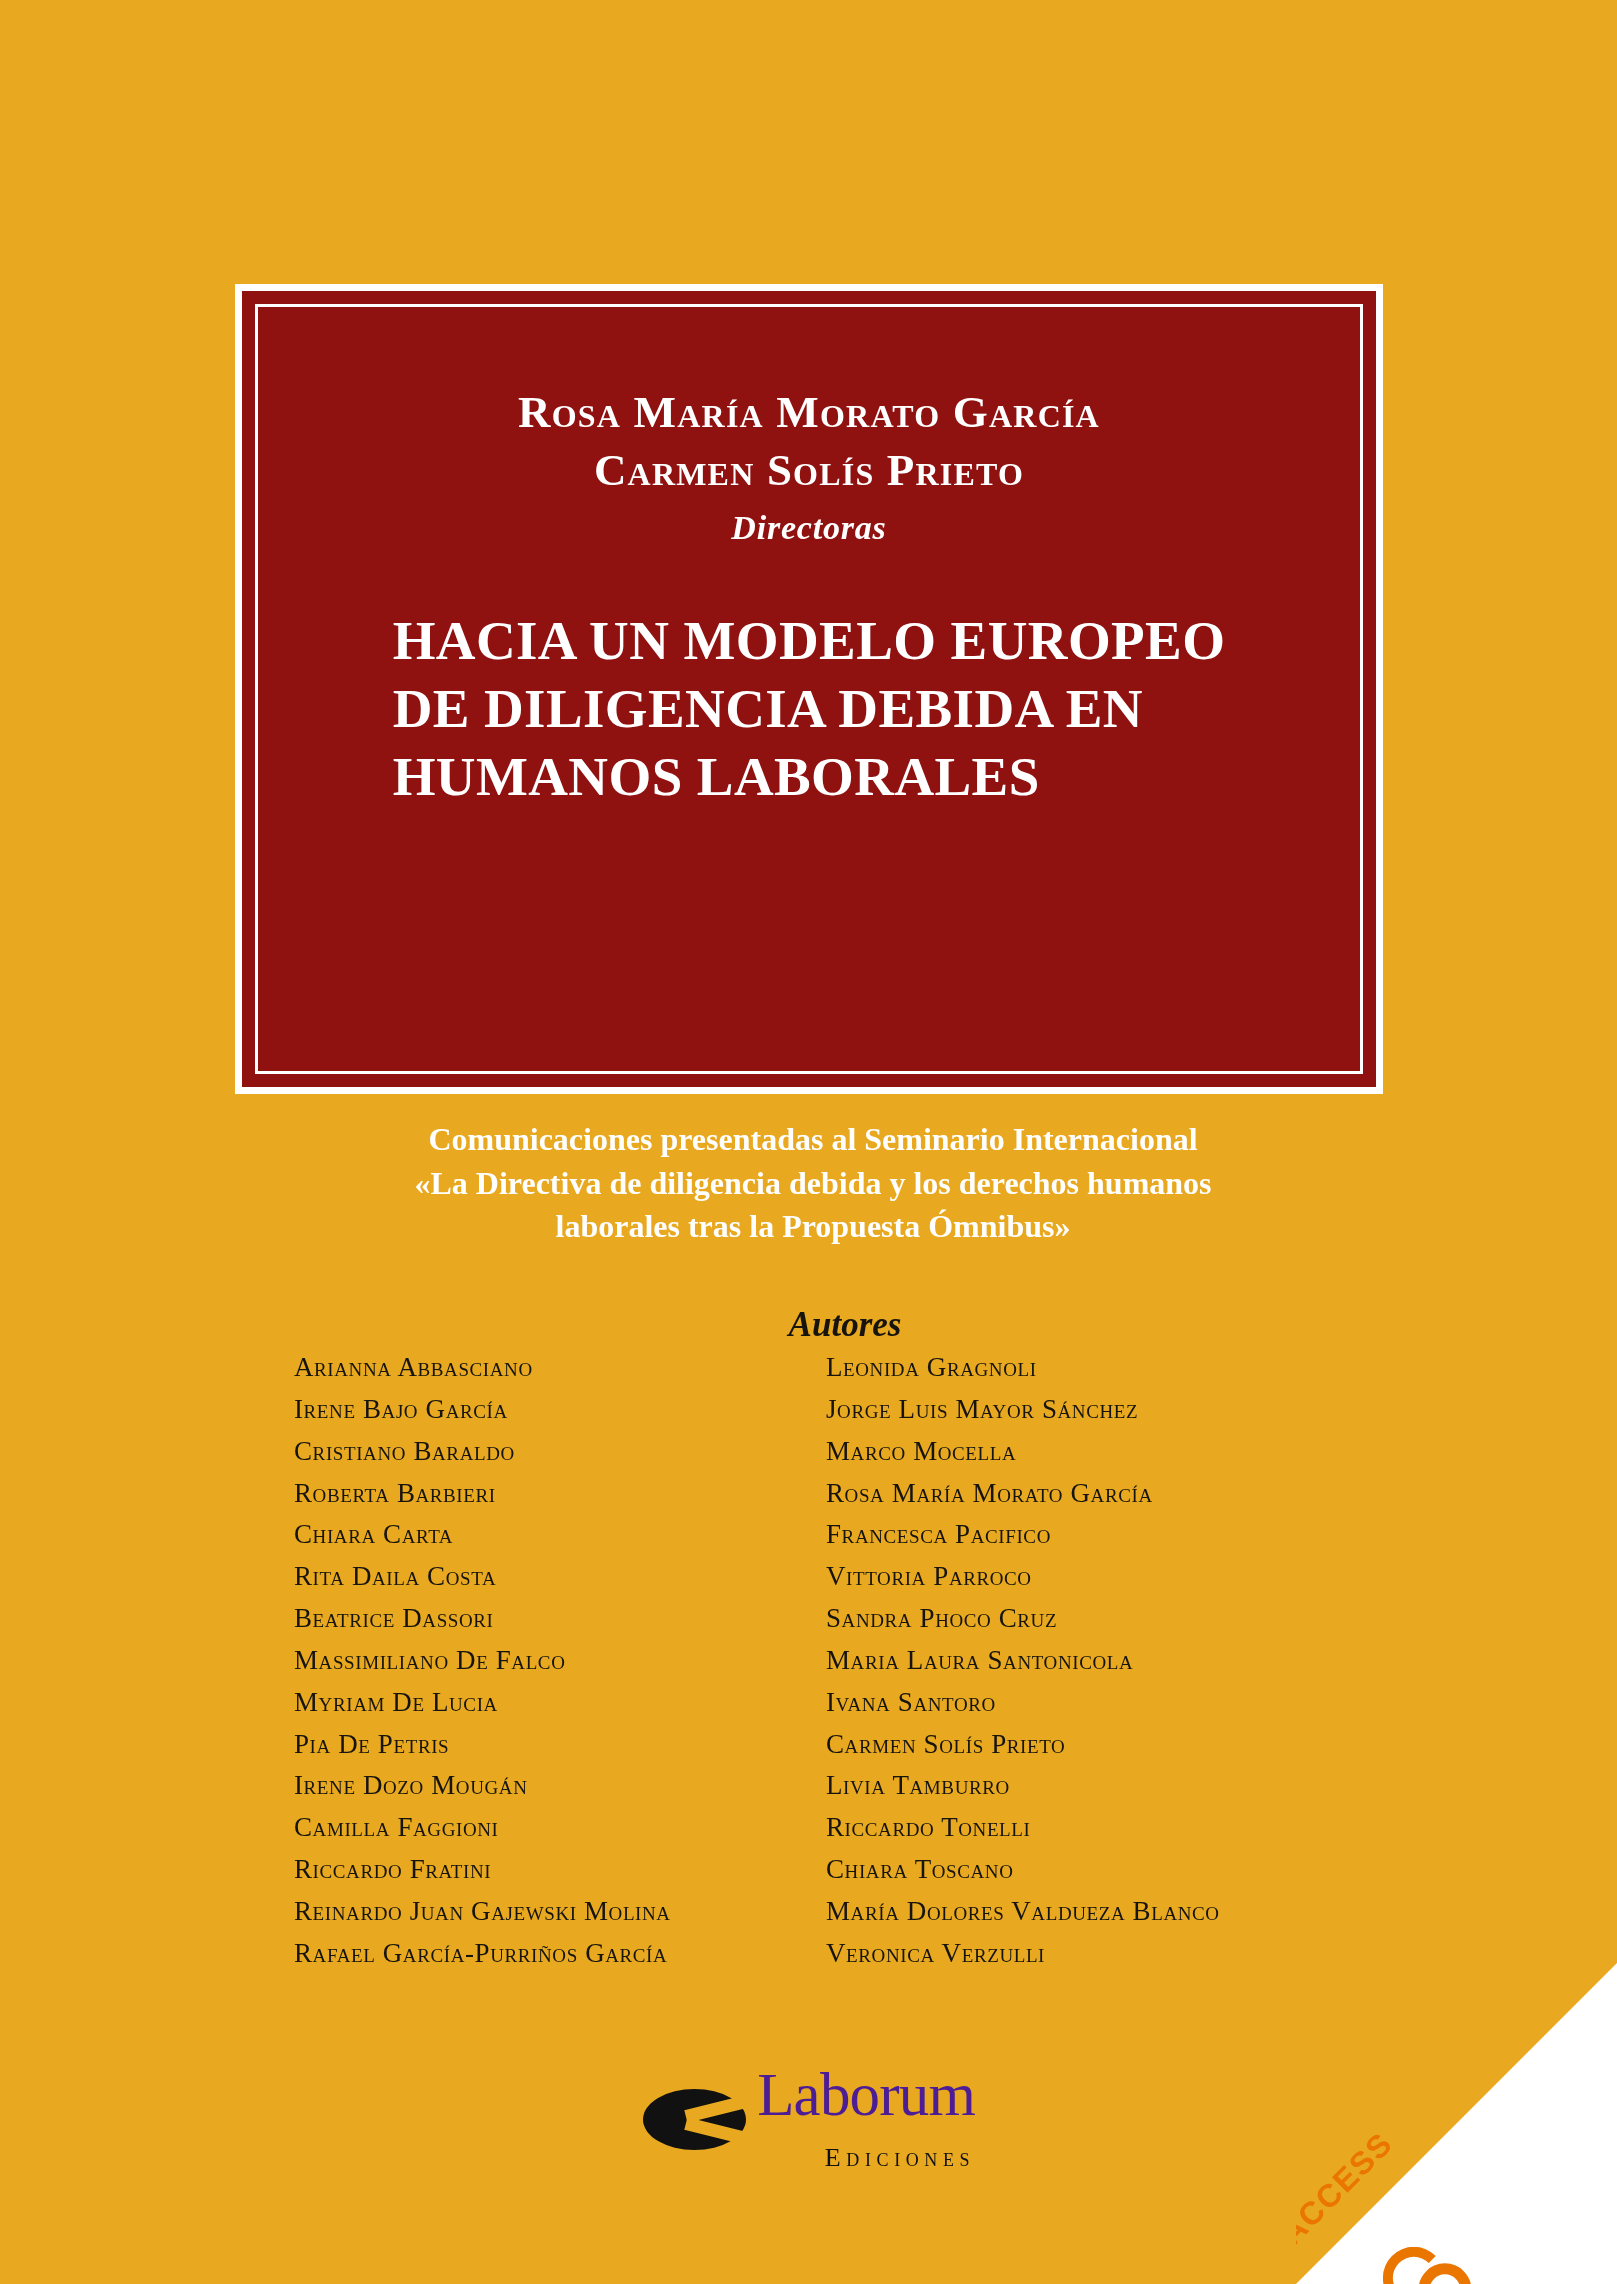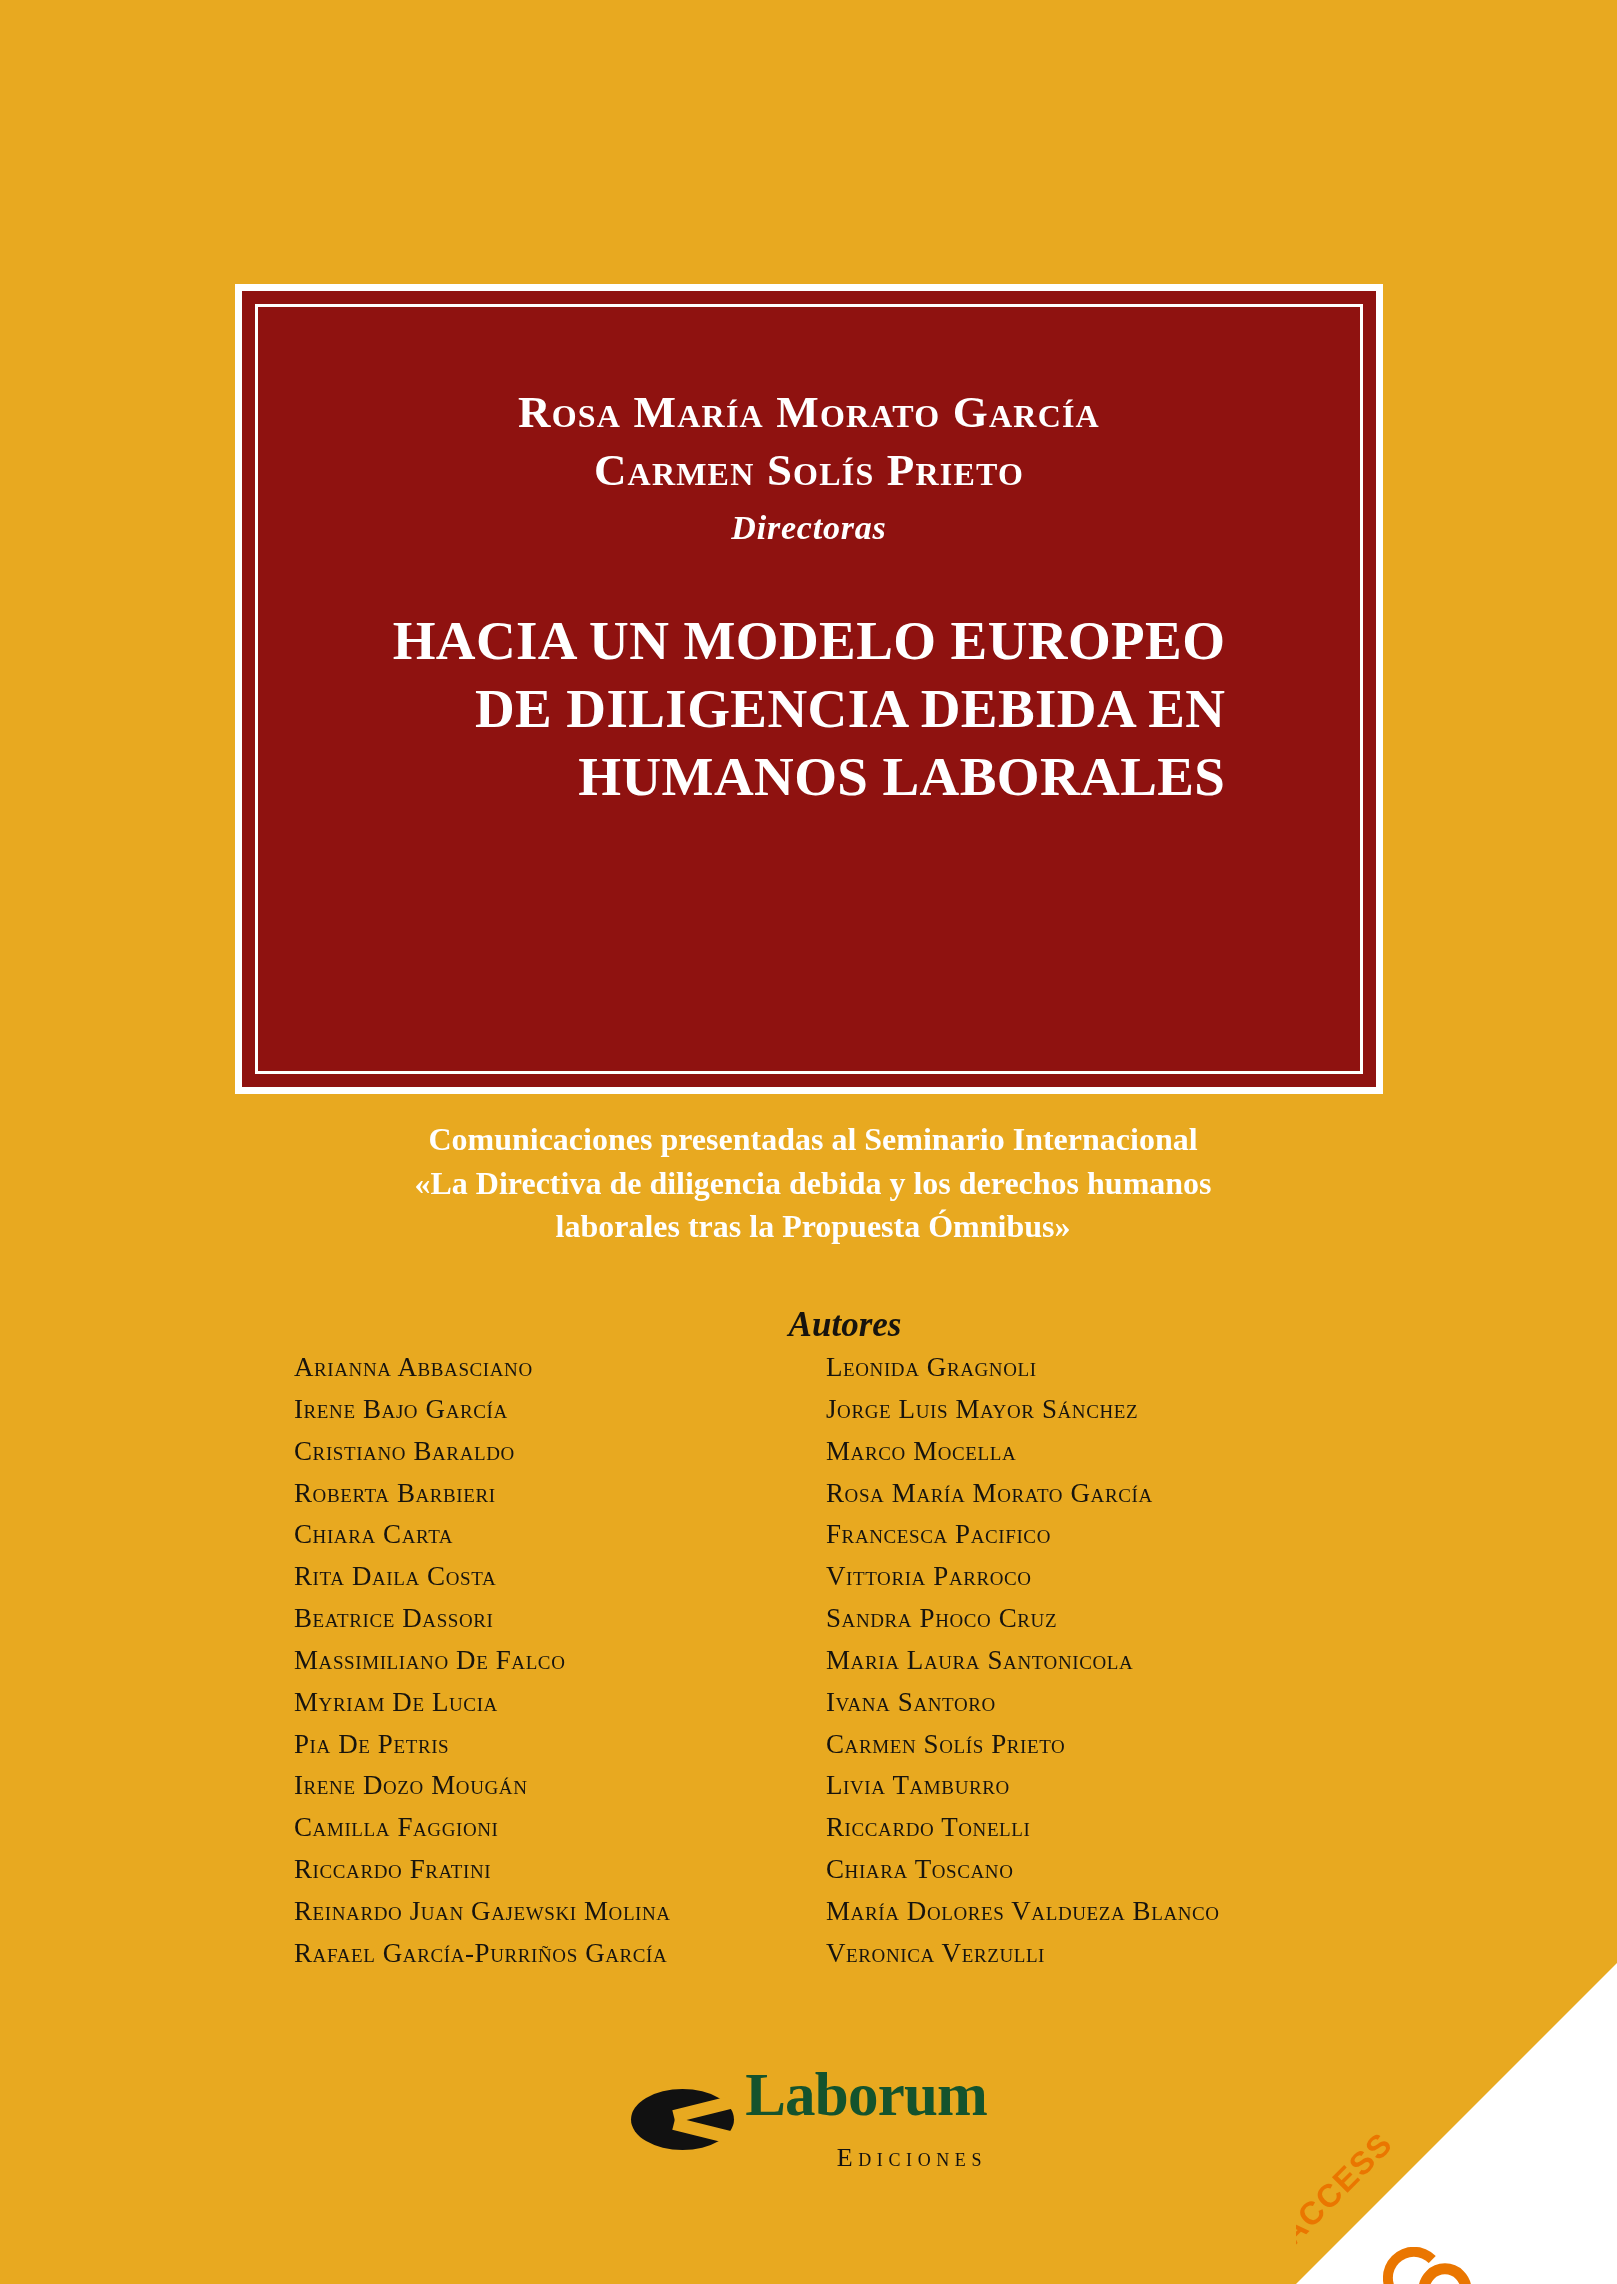--- a/index.html
+++ b/index.html
@@ -55,21 +55,21 @@
   .directors-role {
     font-size: 34px;
     font-style: italic;
     font-weight: bold;
     margin-top: 9.7px;
     letter-spacing: 0.8px;
   }
 
   .book-title {
     margin-top: 60px;
-    text-align: right;
+    text-align: left;
     color: #ffffff;
     font-size: 55px;
     font-weight: bold;
     line-height: 1.24;
     letter-spacing: 0.4px;
     text-transform: uppercase;
     padding: 0 32px;
   }
   .book-title div { white-space: nowrap; }
 
@@ -154,22 +154,22 @@
   .logo-mark .notch2 {
     position: absolute;
     left: 42px; top: 47px;
     width: 58px; height: 13px;
     background: #e8a920;
     transform: rotate(14deg);
   }
   .logo-text { text-align: left; }
   .logo-name {
     font-size: 61px;
-    font-weight: bold;
-    color: #14532d;
+    font-weight: normal;
+    color: #4c1d95;
     line-height: 0.95;
     letter-spacing: -0.8px;
   }
   .logo-sub {
     font-size: 26px;
     color: #111111;
     letter-spacing: 5.6px;
     font-variant: small-caps;
     margin-top: 19px;
     text-align: right;

